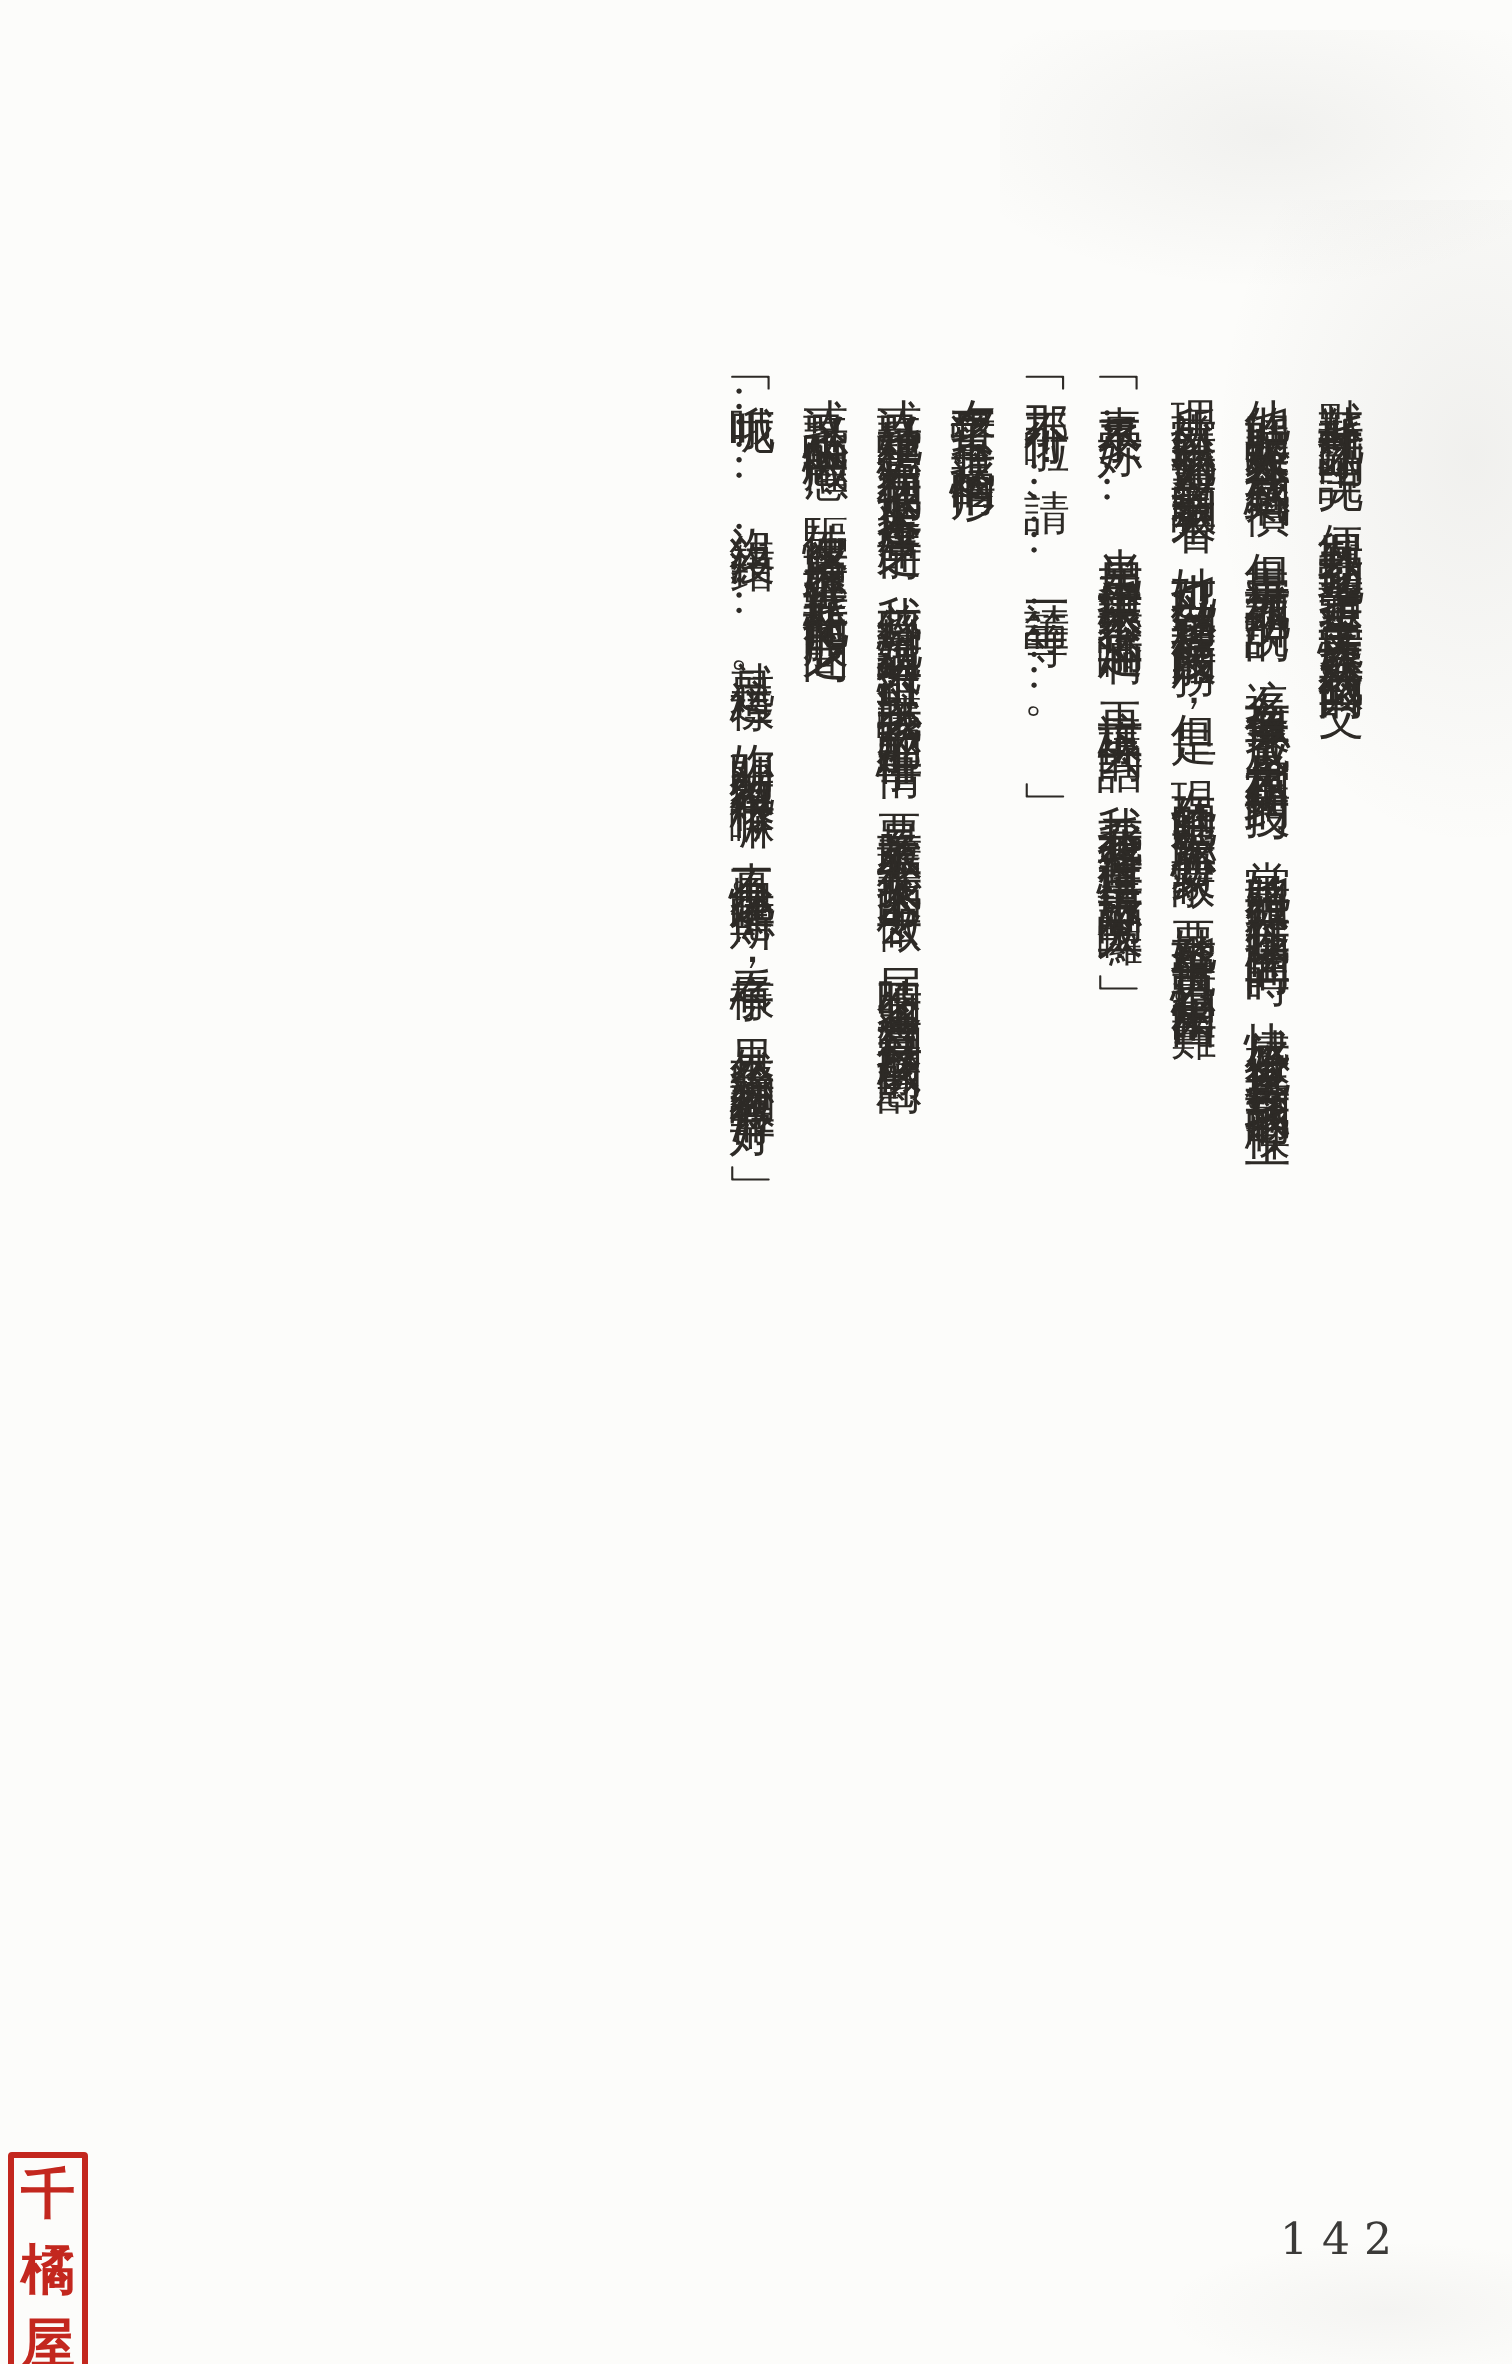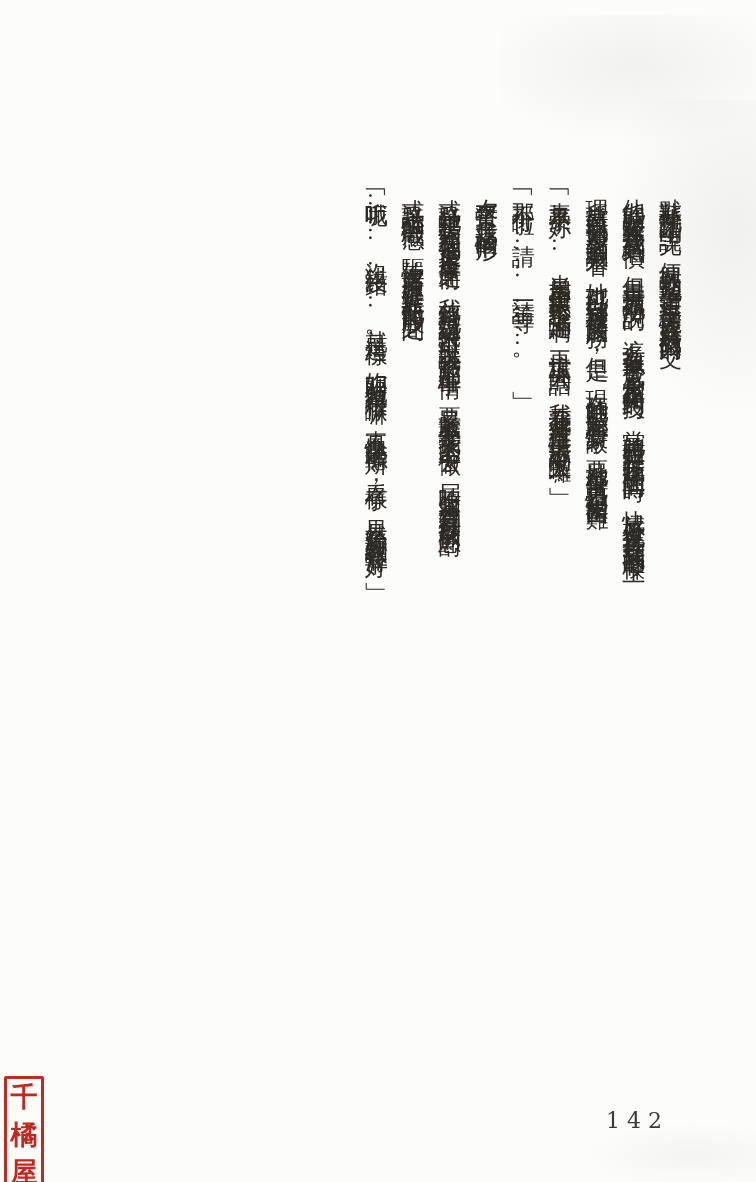--- a/index.html
+++ b/index.html
@@ -69,21 +69,21 @@
     color: #c3271e;
     font-weight: bold;
     font-size: 27px;
     line-height: 1;
   }
   .seal-char {
     display: block;
   }
   .page-number {
     position: absolute;
-    left: 606px;
+    left: 640px;
     top: 1108px;
     font-family: "DejaVu Serif", serif;
     font-size: 22px;
     letter-spacing: 7px;
     color: #3b3a38;
   }
 </style>
 </head>
 <body>
 

